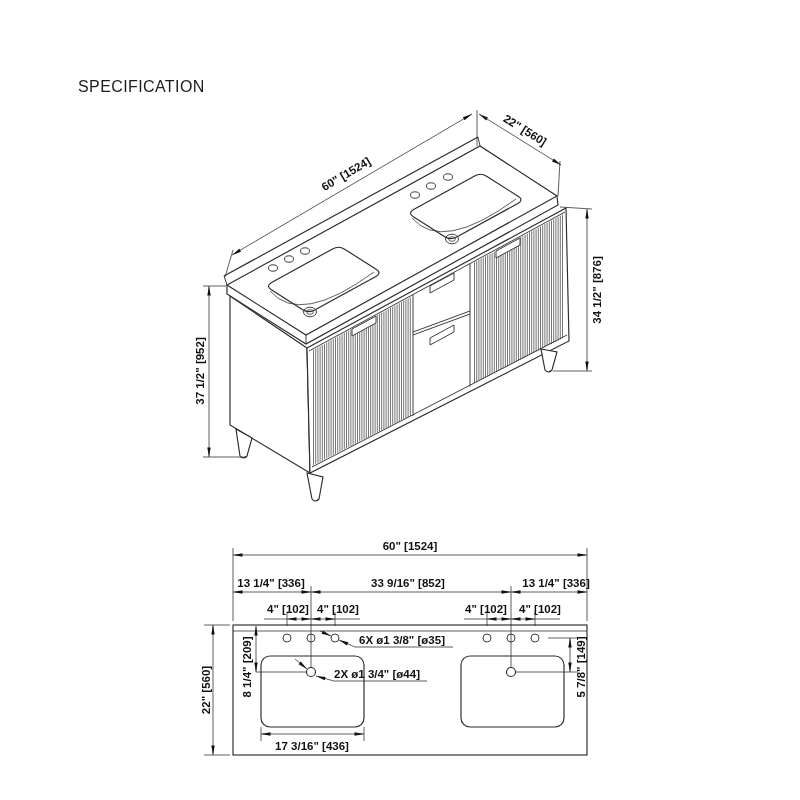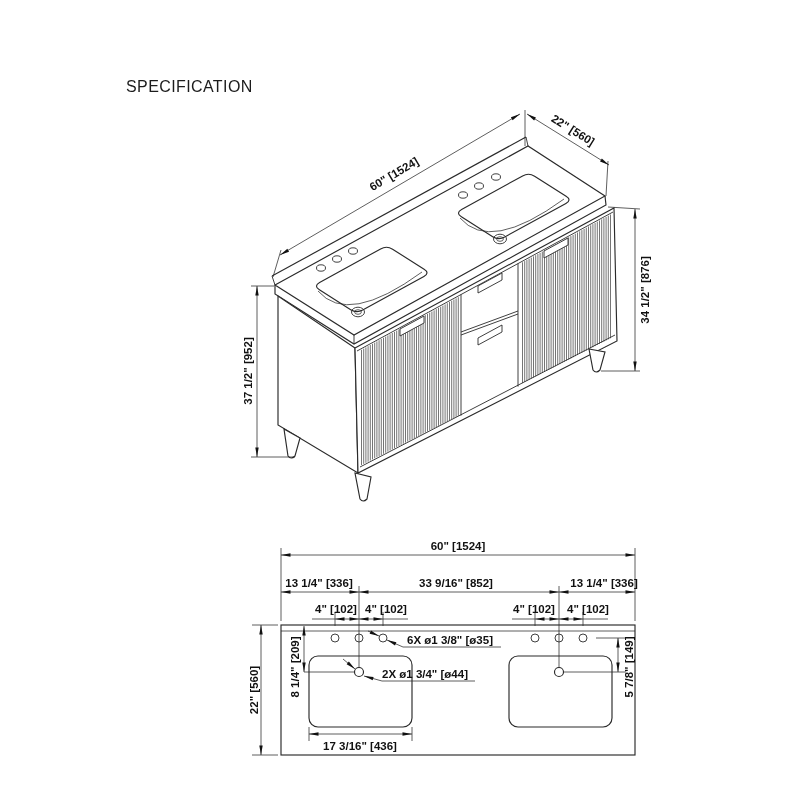--- a/index.html
+++ b/index.html
@@ -1,17 +1,17 @@
 <!DOCTYPE html>
 <html style="--line: #2a2a2a; --text: #111111; --bg: #ffffff;"><head>
 <meta charset="utf-8">
 <style>
   :root{ --line:#2a2a2a; --text:#111111; --bg:#ffffff; }
   html,body{margin:0;padding:0;background:var(--bg);}
-  .stage{width:664px;height:800px;position:relative;background:var(--bg);overflow:hidden;padding-left:48px;}
+  .stage{width:664px;height:800px;position:relative;background:var(--bg);overflow:hidden;}
   svg{display:block;}
   svg *{vector-effect:none;}
   path,line,rect,circle,ellipse,polyline{stroke:var(--line);fill:none;}
   .obj{stroke-width:1.15px;}
   .med{stroke-width:0.9px;}
   .thin{stroke-width:0.75px;}
   .wfill{fill:#ffffff;}
   .flute line{stroke-width:0.65px;}
   .arrowhead{fill:var(--text);stroke:none;}
   text{font-family:"Liberation Sans", sans-serif;font-weight:700;font-size:11.5px;fill:var(--text);stroke:none;}

